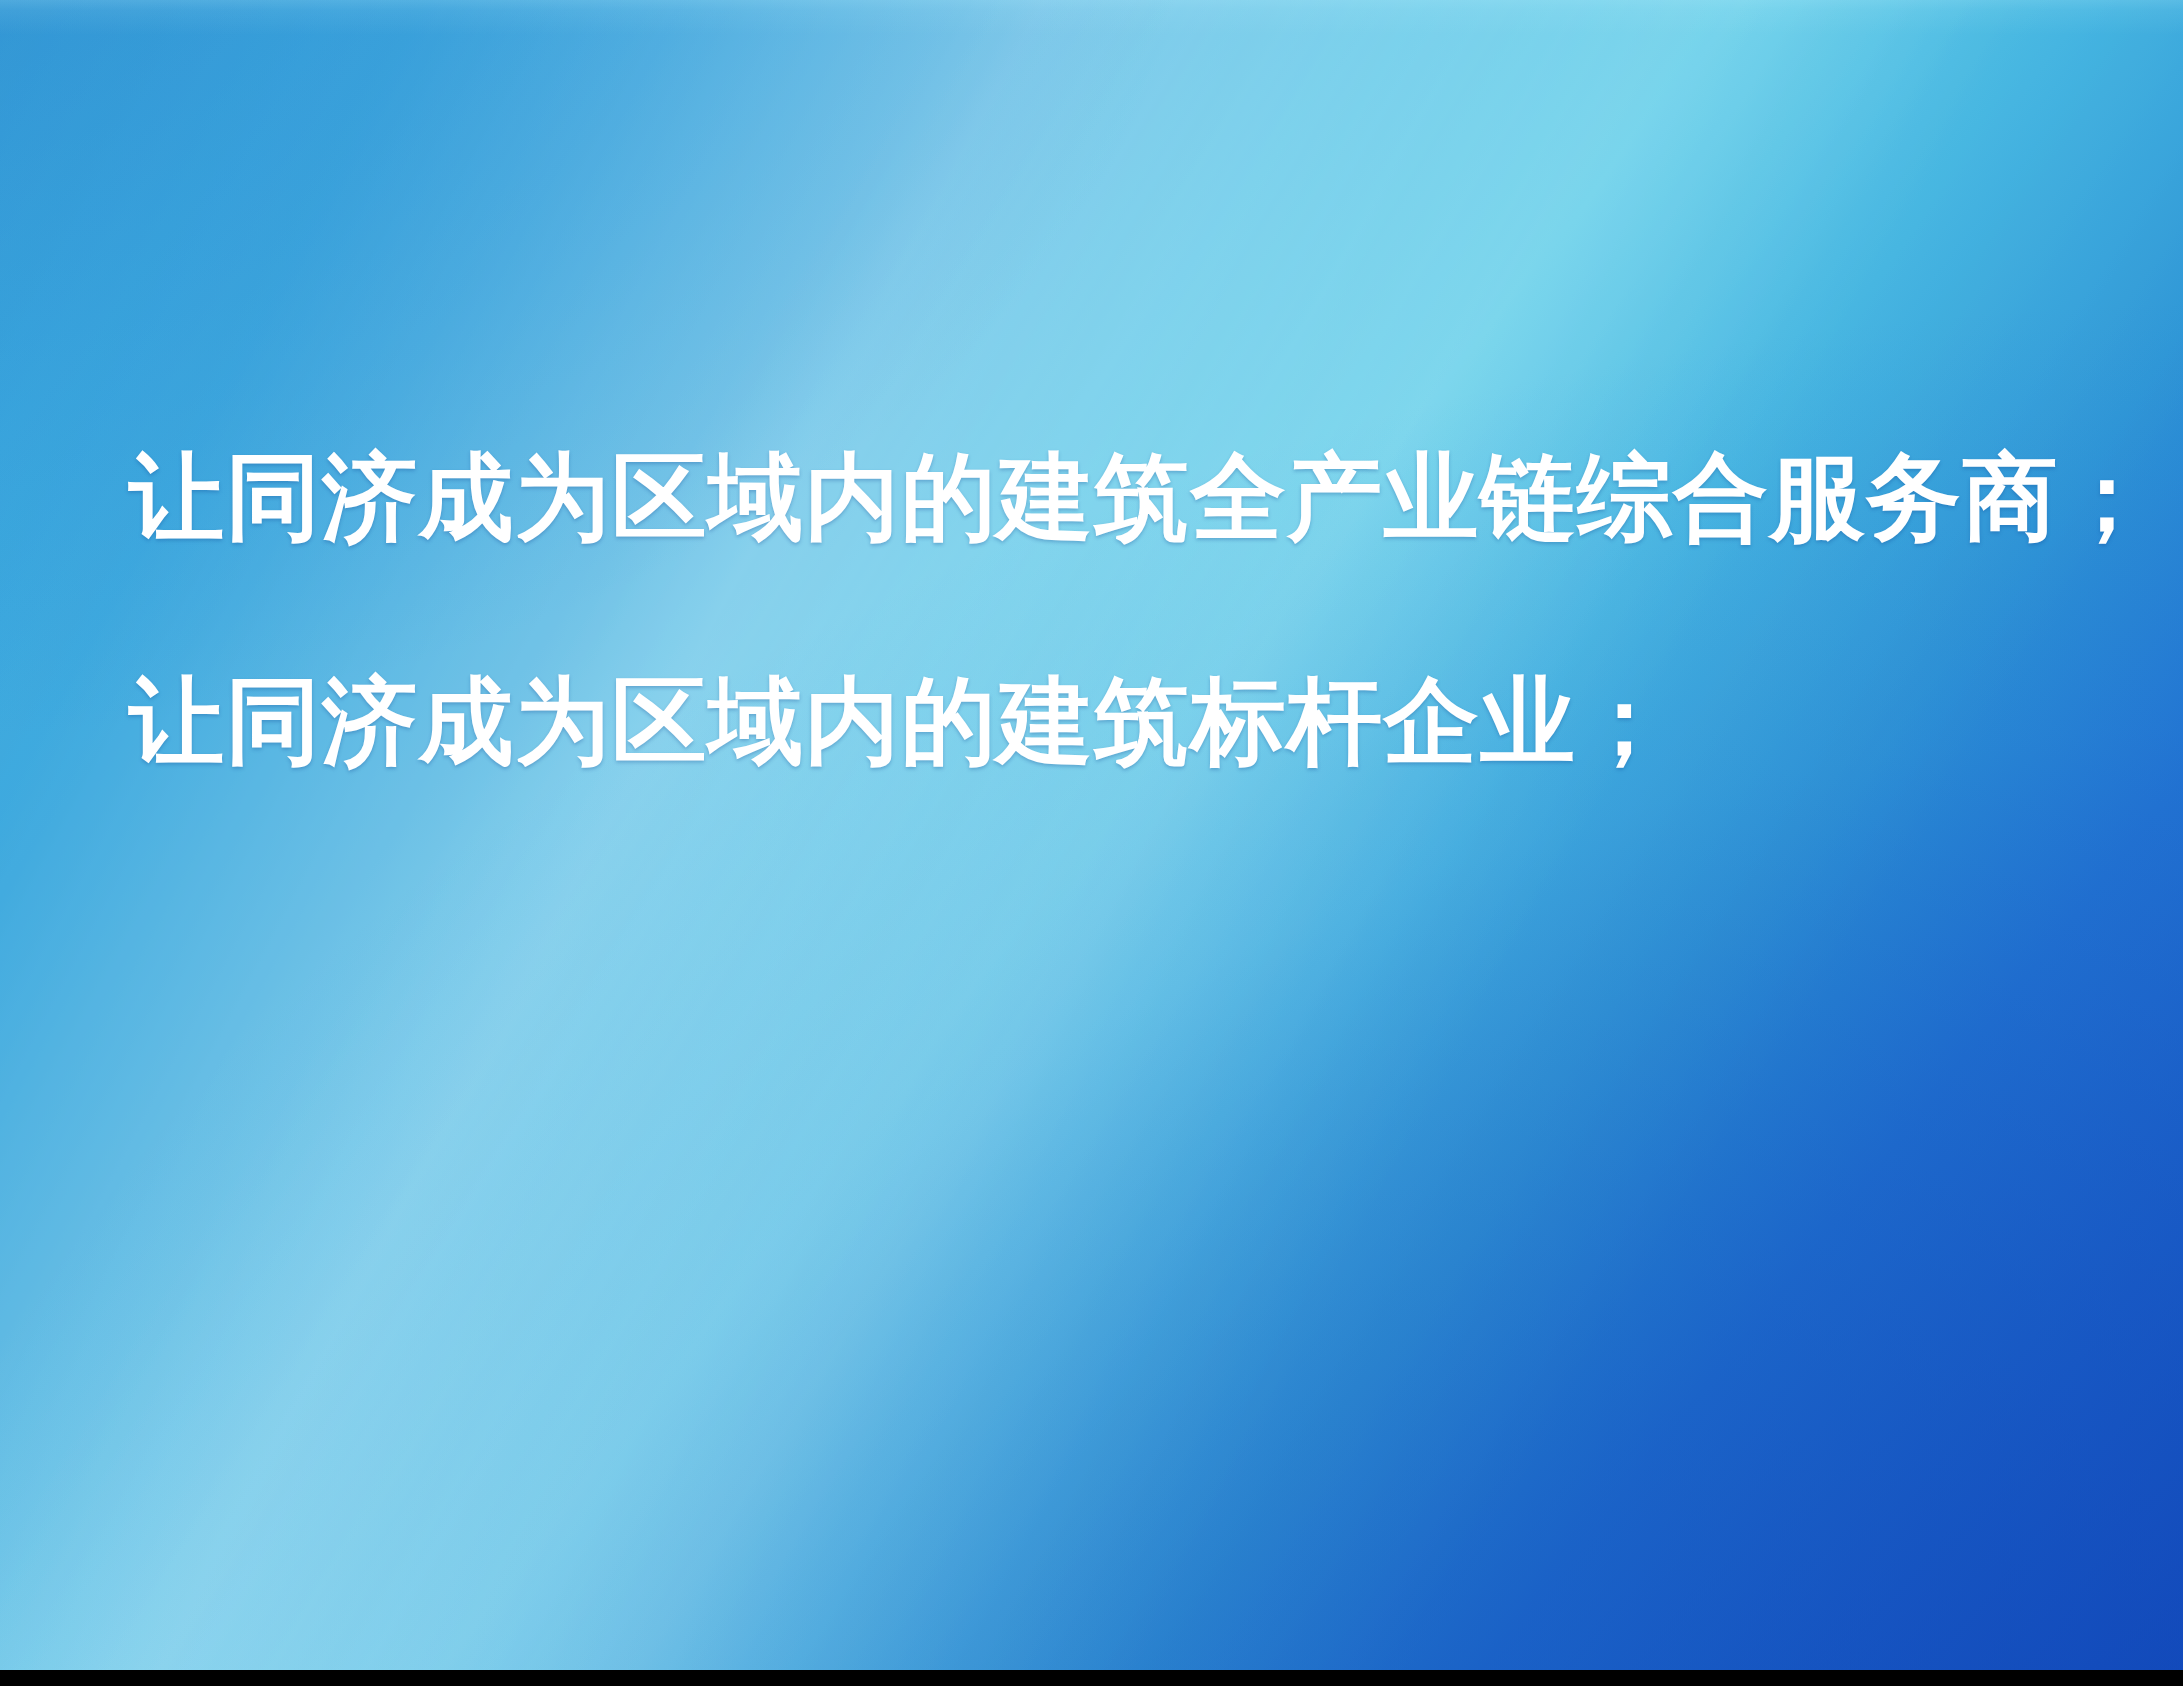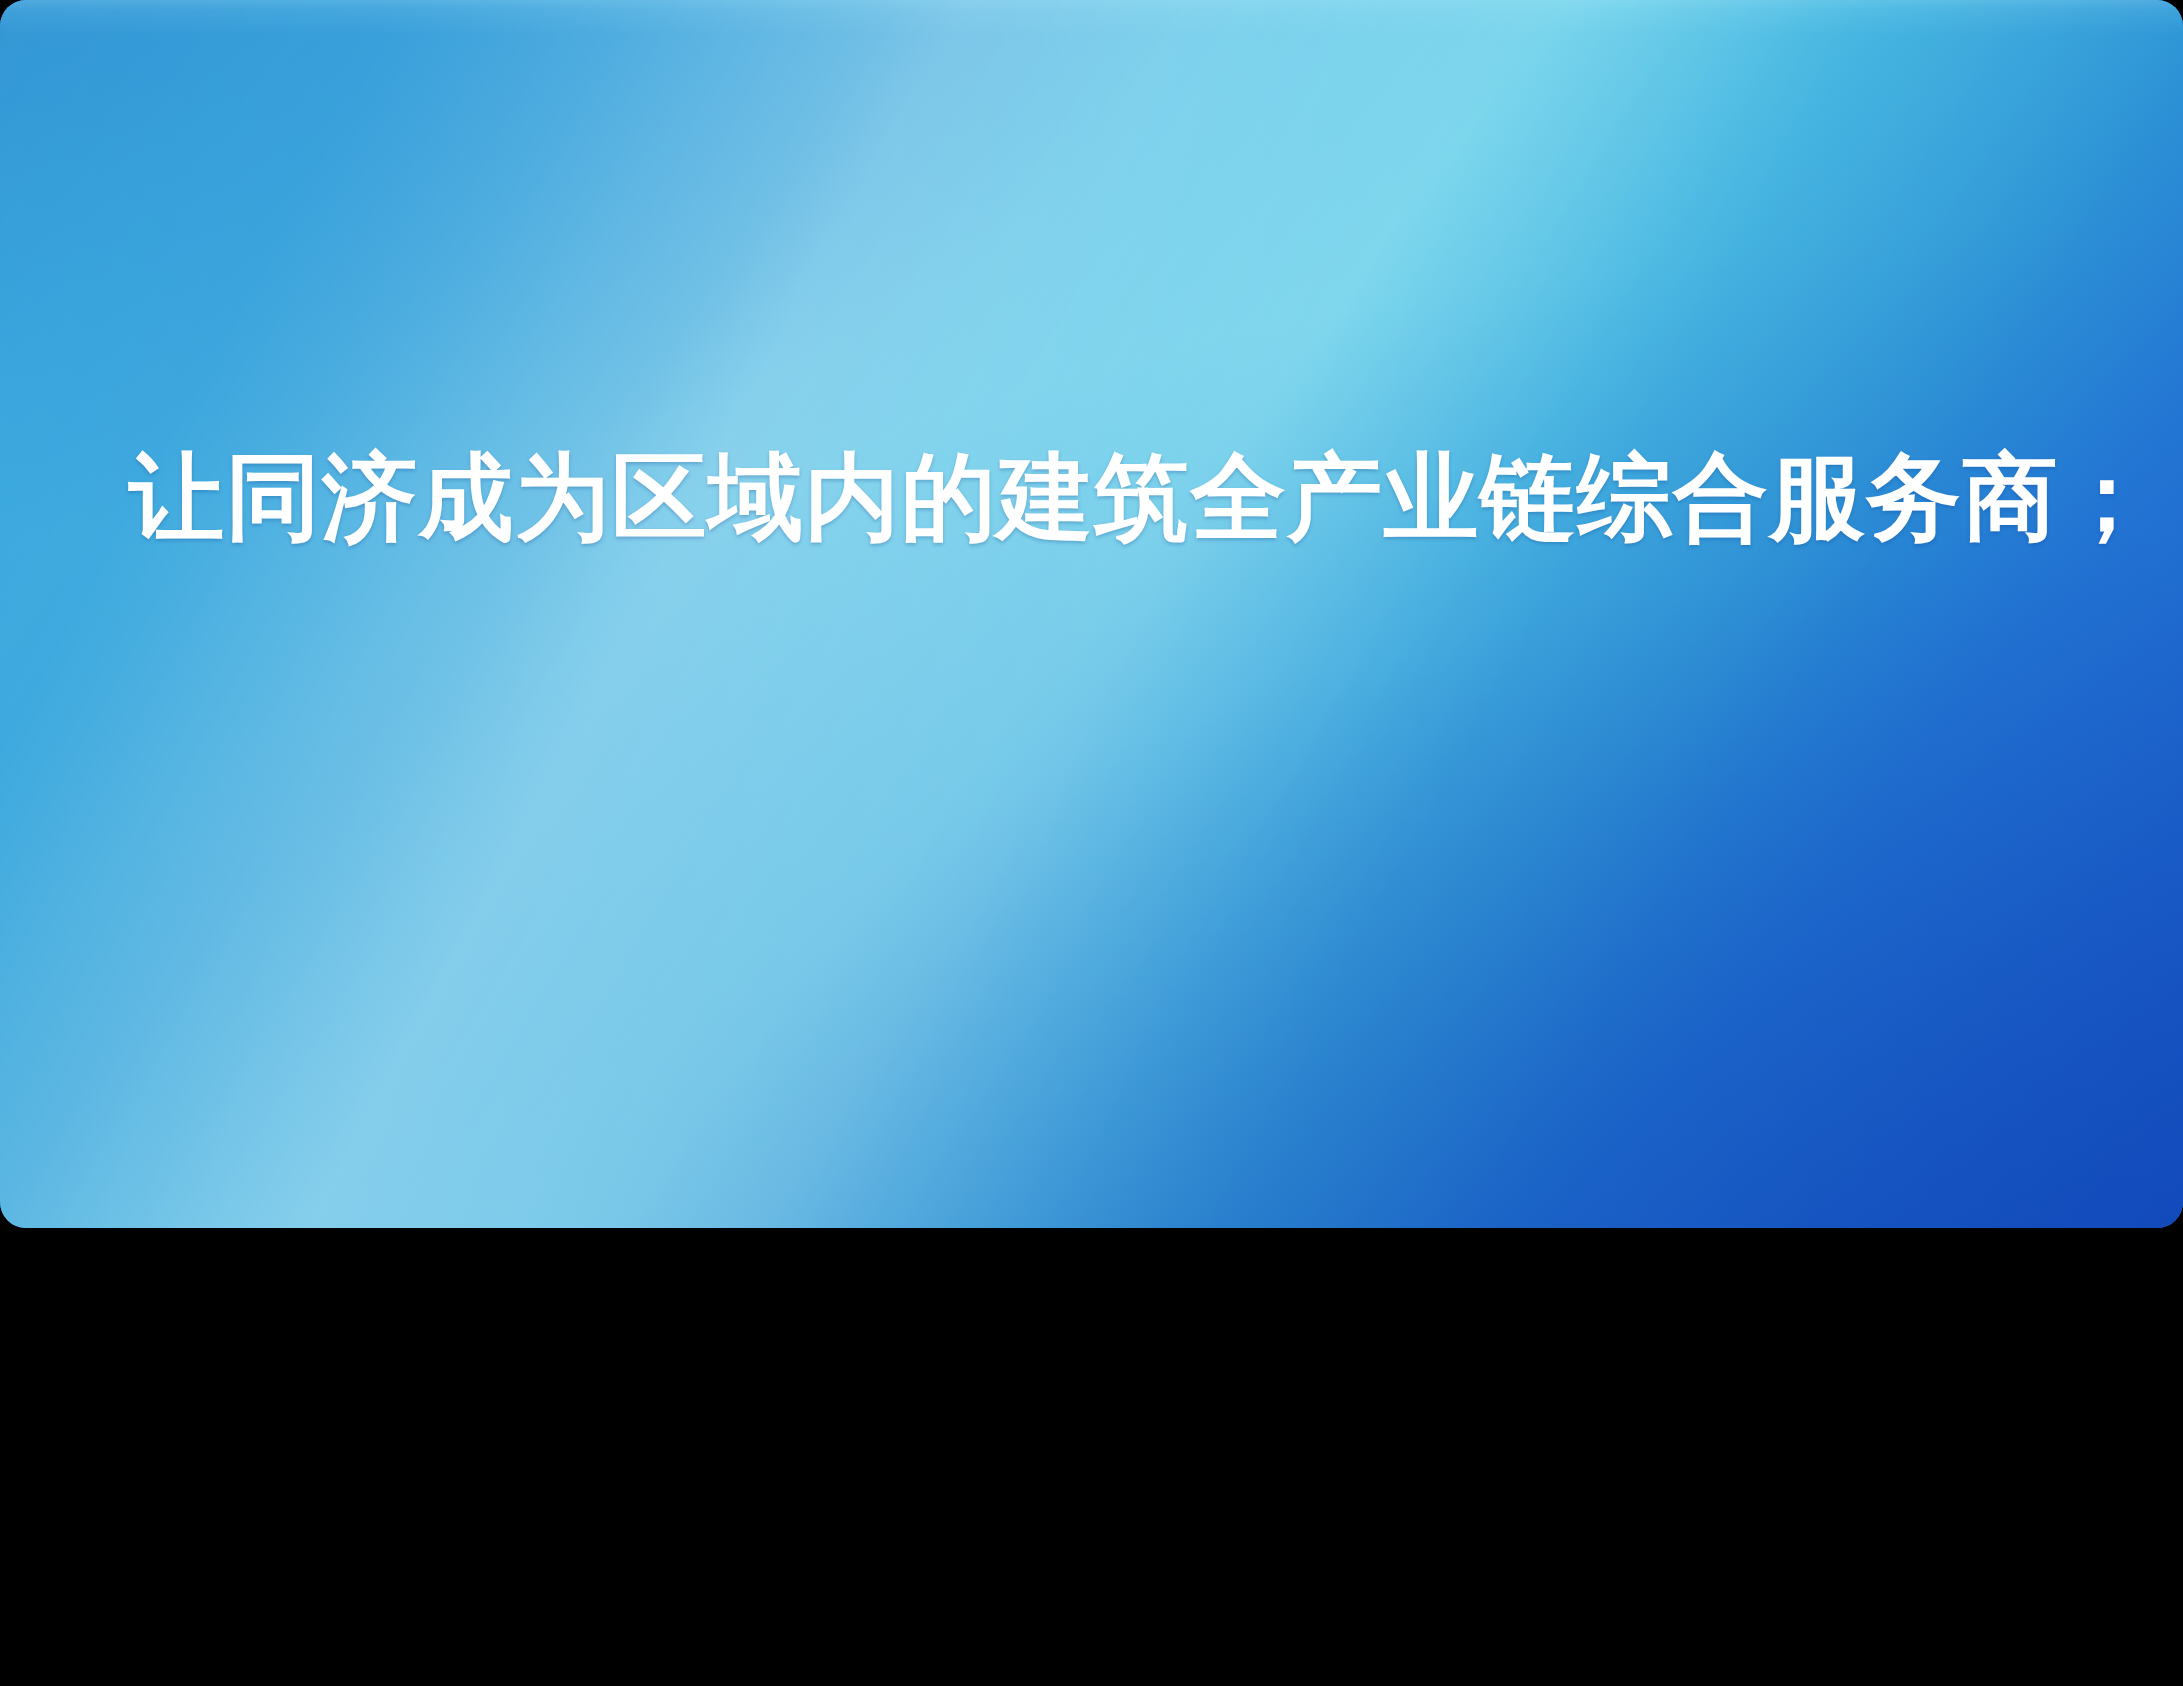--- a/index.html
+++ b/index.html
@@ -4,26 +4,25 @@
 <title>Slide</title>
 <style>
   html, body {
     margin: 0;
     padding: 0;
     background: #000;
   }
   #slide {
     position: relative;
     width: 2183px;
-    height: 1228px;
+    height: 1670px;
     overflow: hidden;
     font-family: "DejaVu Sans", "Liberation Sans", sans-serif;
     
     background-color: #1D62CC;
-    border-radius: 26px;
   }
 
   
   .bg-layer {
     position: absolute;
     inset: 0;
     pointer-events: none;
   }
 
   
@@ -137,16 +136,17 @@
 
   <div class="bg-layer" id="bg-base"></div>
   <div class="bg-layer" id="bg-band"></div>
   <div class="bg-layer" id="bg-streak"></div>
   <div class="bg-layer" id="bg-corner-dark"></div>
   <div class="bg-layer" id="bg-corner-dark-tl"></div>
   <div class="bg-layer" id="bg-top-sheen"></div>
 
   <div id="text-block">
     <div class="text-line" id="text-line-1">让同济成为区域内的建筑全产业链综合服务商；</div>
+    <div class="text-line" id="text-line-2">让同济成为区域内的建筑标杆企业；</div>
   </div>
 
 </div>
 
 
 </body></html>

